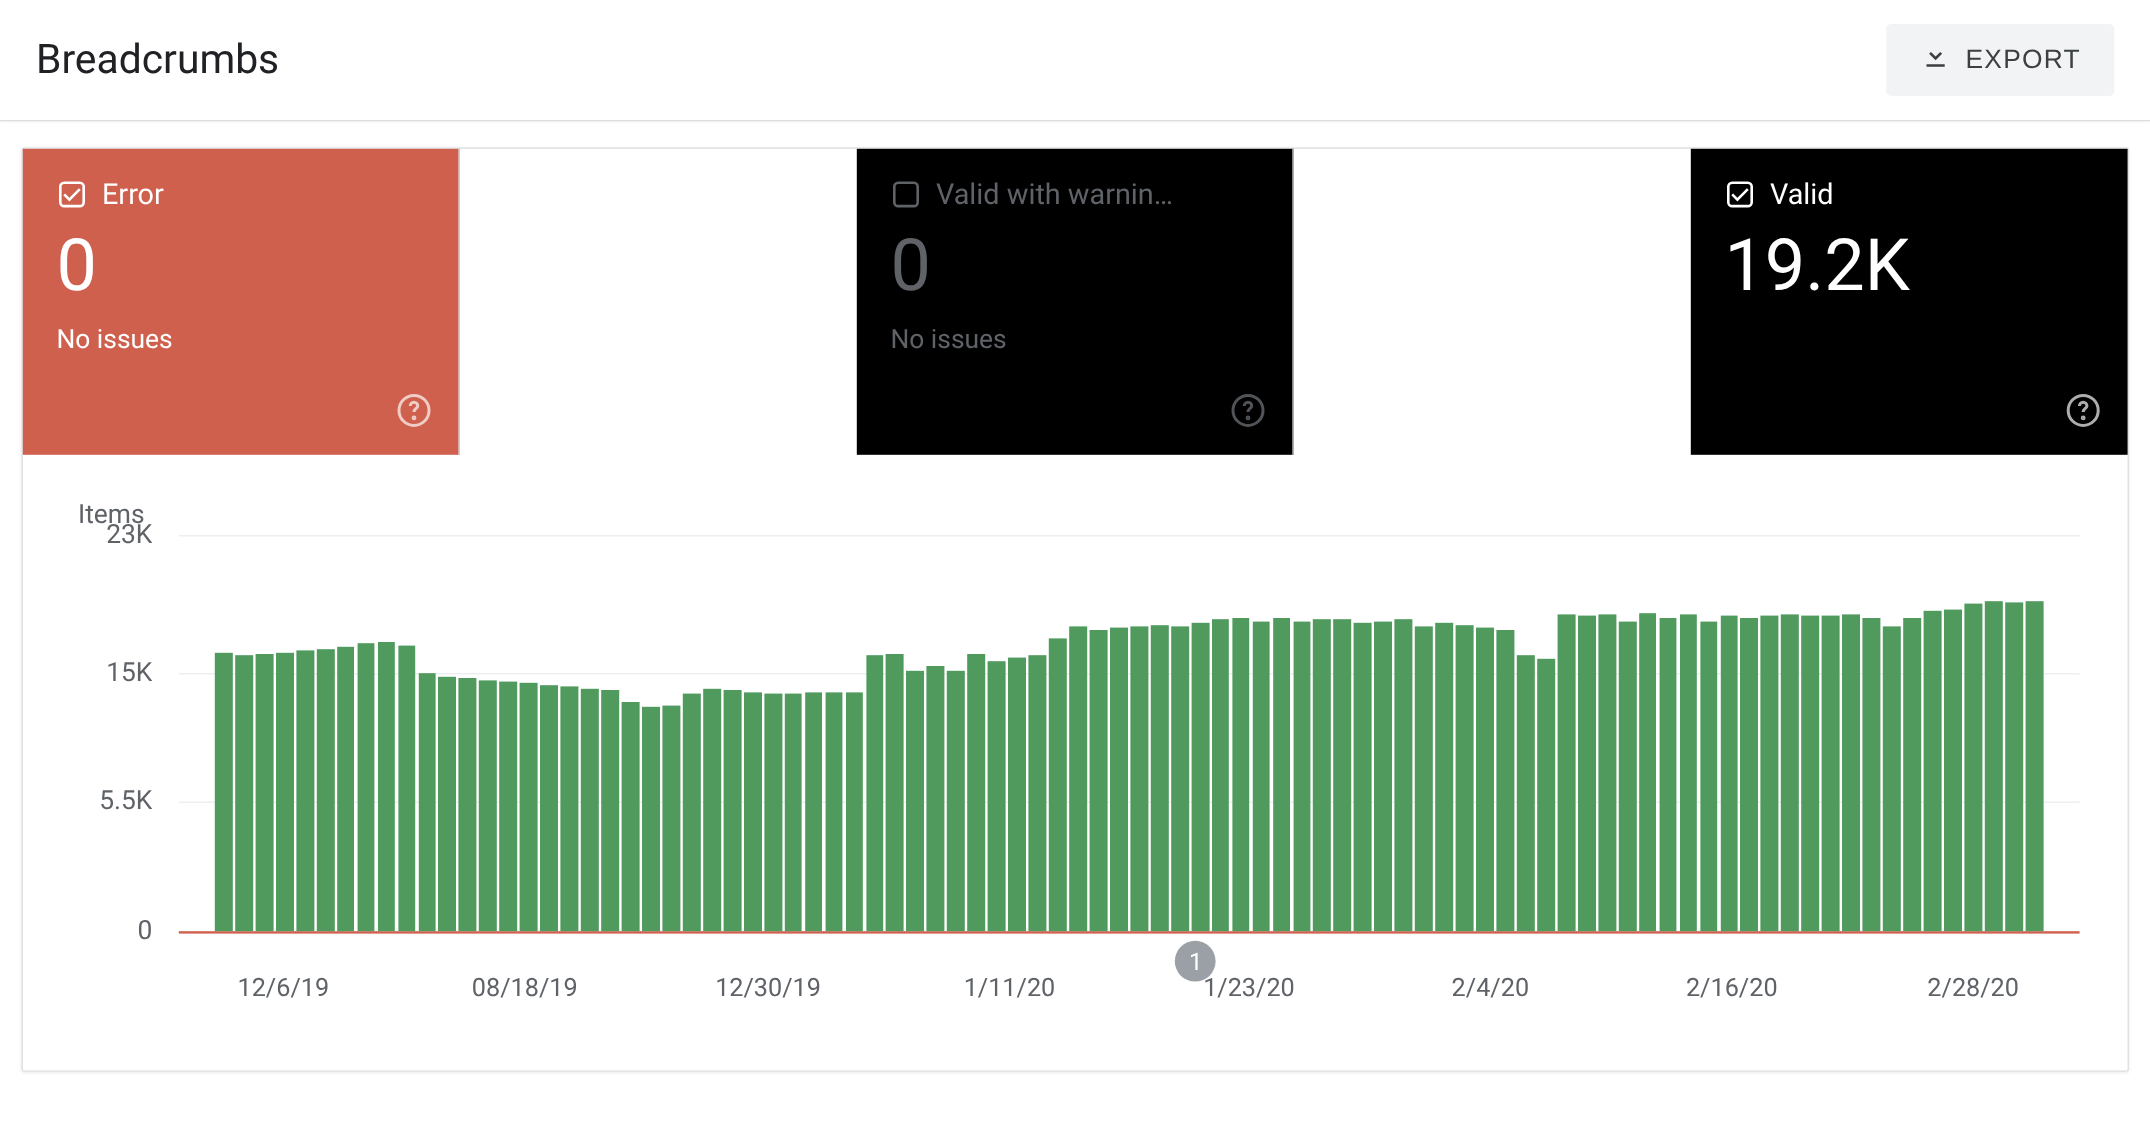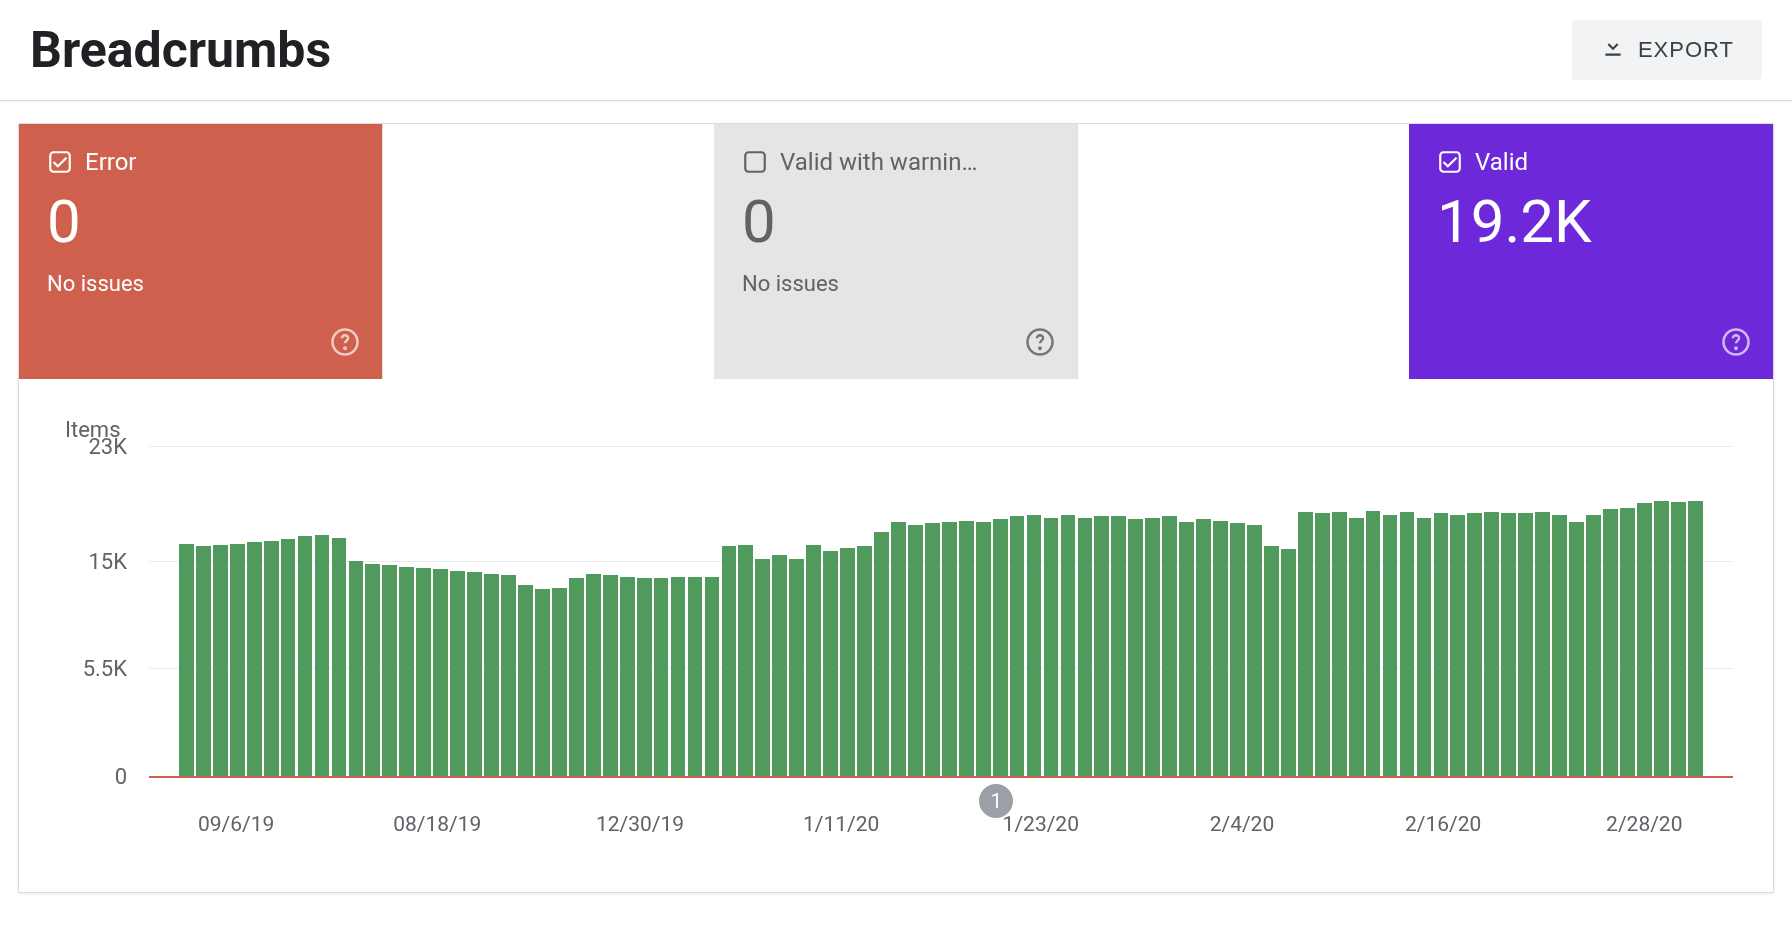--- a/index.html
+++ b/index.html
@@ -11,22 +11,22 @@
   }
   .header {
     display: flex;
     align-items: center;
     justify-content: space-between;
     padding: 20px 30px 20px 30px;
     border-bottom: 1px solid #dadce0;
     box-shadow: 0 1px 2px rgba(0,0,0,0.05);
   }
   .page-title {
-    font-size: 50px;
-    font-weight: 700;
+    font-size: 34px;
+    font-weight: 400;
     color: #202124;
   }
   .export-btn {
     display: flex;
     align-items: center;
     gap: 12px;
     padding: 14px 28px;
     background: #f1f3f4;
     border: none;
     border-radius: 4px;
@@ -86,23 +86,23 @@
     opacity: 0.85;
   }
   .status-card .check {
     width: 26px;
     height: 26px;
     flex-shrink: 0;
   }
 
   .card-error   { background: #d0604e; }
   .card-error .row1, .card-error .count, .card-error .subtext { color: #fff; }
-  .card-valid   { background: #6d28d9; }
+  .card-valid   { background: #000000; }
   .card-valid .row1, .card-valid .count, .card-valid .subtext { color: #fff; }
-  .card-warn    { background: #e5e5e5; }
+  .card-warn    { background: #000000; }
 
   .card-warn .row1 .label { overflow: hidden; text-overflow: ellipsis; white-space: nowrap; max-width: 260px; }
 
   
   .chart-wrap {
     padding: 26px 30px 30px 30px;
   }
   .chart-ylabel {
     font-size: 22px;
     color: #5f6368;
@@ -375,21 +375,21 @@
           <div class="bar" style="height: 80.8696%; background: rgb(79, 154, 92);"></div>
           <div class="bar" style="height: 81.3043%; background: rgb(79, 154, 92);"></div>
           <div class="bar" style="height: 82.6087%; background: rgb(79, 154, 92);"></div>
           <div class="bar" style="height: 83.4783%; background: rgb(79, 154, 92);"></div>
           <div class="bar" style="height: 83.0435%; background: rgb(79, 154, 92);"></div>
           <div class="bar" style="height: 83.4783%; background: rgb(79, 154, 92);"></div>
         </div>
       <div class="marker" id="marker" style="left: calc(53.5% + 41.15px); top: 100%;">1</div>
     </div>
     <div class="x-axis" id="x-axis">
-        <div class="x-tick" style="left: 5.5%;">09/6/19</div>
+        <div class="x-tick" style="left: 5.5%;">12/6/19</div>
         <div class="x-tick" style="left: 18.2%;">08/18/19</div>
         <div class="x-tick" style="left: 31%;">12/30/19</div>
         <div class="x-tick" style="left: 43.7%;">1/11/20</div>
         <div class="x-tick" style="left: 56.3%;">1/23/20</div>
         <div class="x-tick" style="left: 69%;">2/4/20</div>
         <div class="x-tick" style="left: 81.7%;">2/16/20</div>
         <div class="x-tick" style="left: 94.4%;">2/28/20</div>
       </div>
   </div>
 </div>

